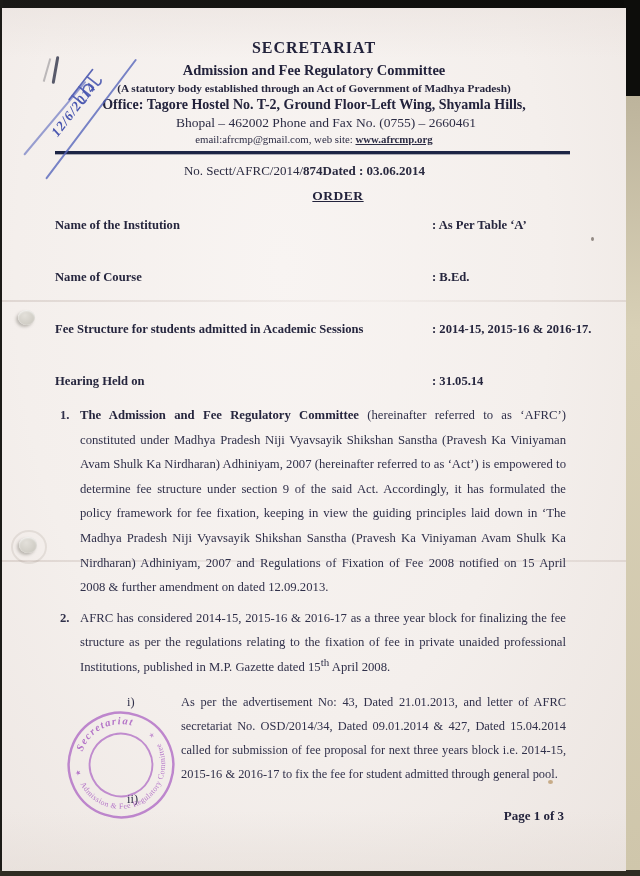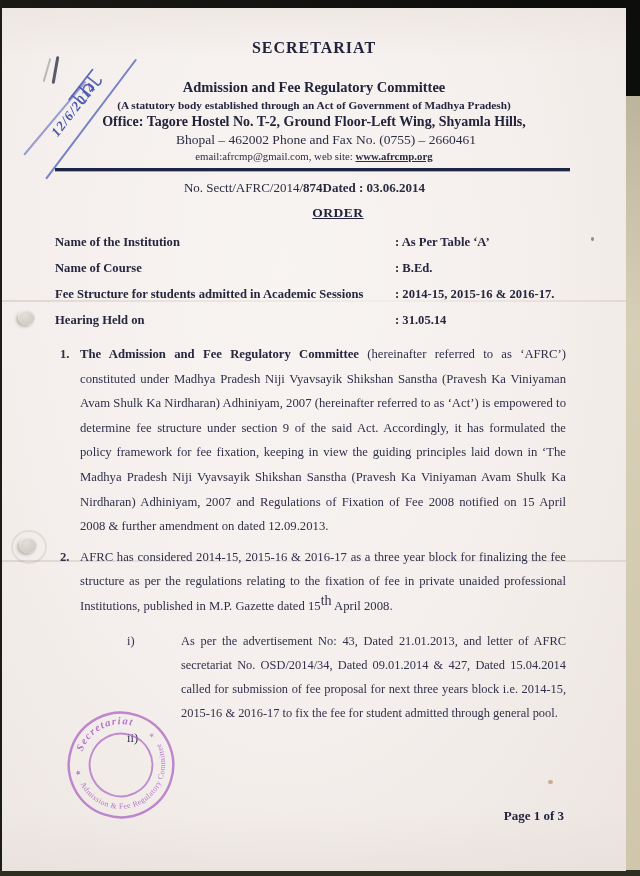--- a/index.html
+++ b/index.html
@@ -21,48 +21,48 @@
       linear-gradient(0deg, rgba(228,220,214,.5) 0px, rgba(247,243,241,0) 60px),
       radial-gradient(ellipse at 45% 30%, #f8f4f2 0%, #f4efec 55%, #ece5e1 100%);
     color:#2a2a40;
   }
   .crease{position:absolute;left:0;right:0;height:2px;background:linear-gradient(90deg,rgba(150,128,118,.22),rgba(150,128,118,.05) 60%,rgba(150,128,118,.18));}
   .speck{position:absolute;border-radius:50%;}
 
   
   .header{text-align:center;padding-top:30px;line-height:1.25;}
   .h-title{font-size:16px;font-weight:bold;letter-spacing:1px;color:#23233c;}
-  .h-sub{font-size:14.5px;font-weight:bold;margin-top:20px;color:#23233c;}
+  .h-sub{font-size:14.5px;font-weight:bold;margin-top:3px;color:#23233c;}
   .h-statutory{font-size:11.3px;font-weight:bold;margin-top:2px;color:#26263e;}
   .h-office{font-size:14px;font-weight:bold;margin-top:1px;color:#23233c;}
   .h-addr{font-size:13.5px;margin-top:1px;color:#2c2c44;padding-left:24px;}
   .h-email{font-size:10.8px;margin-top:1px;color:#2c2c44;}
   .h-email .site{font-weight:bold;text-decoration:underline;}
   .rule{height:3px;background:#1d2545;margin:5px 56px 0 53px;box-shadow:0 1px 0 rgba(29,37,69,.35);}
 
   
   .ref-row{display:flex;justify-content:center;margin:9px 72px 0 53px;font-size:13px;color:#2a2a40;}
   .ref-num b{font-weight:bold;}
   .ref-date{font-weight:bold;}
 
   .order-heading{text-align:center;margin-top:9px;font-size:13.5px;font-weight:bold;text-decoration:underline;letter-spacing:.5px;color:#23233c;padding-left:48px;}
 
   
-  .fields{margin:14px 58px 0 53px;display:grid;grid-template-columns:340px 1fr;row-gap:11px;font-size:12.6px;font-weight:bold;color:#26263e;}
+  .fields{margin:14px 58px 0 53px;display:grid;grid-template-columns:340px 1fr;row-gap:11px;font-size:12.6px;font-weight:bold;color:#26263e;gap:37px;}
   .f-label{white-space:nowrap;}
   .f-value{white-space:nowrap;}
 
   
   .body-list{margin:14px 60px 0 53px;font-size:12.7px;line-height:24.6px;text-align:justify;color:#30304a;}
   .para{position:relative;padding-left:25px;}
   .para + .para{margin-top:6px;}
   .p-num{position:absolute;left:5px;top:0;font-weight:bold;}
   .p-num.reg{font-weight:bold;}
   .p-lead{font-weight:bold;color:#26263e;}
-  sup{font-size:14px;line-height:0;}
+  sup{font-size:11px;line-height:0;}
 
   
   .subitems{margin:10px 60px 0 125px;font-size:12.4px;color:#30304a;}
   .subitem{display:flex;}
   .subitem + .subitem{margin-top:1px;}
   .s-marker{flex:none;width:54px;line-height:24.2px;}
   .s-text{flex:1;text-align:justify;line-height:24.2px;}
 
   .page-footer{position:absolute;left:4px;right:62px;top:800px;text-align:right;font-size:13px;font-weight:bold;color:#23233c;}
 

